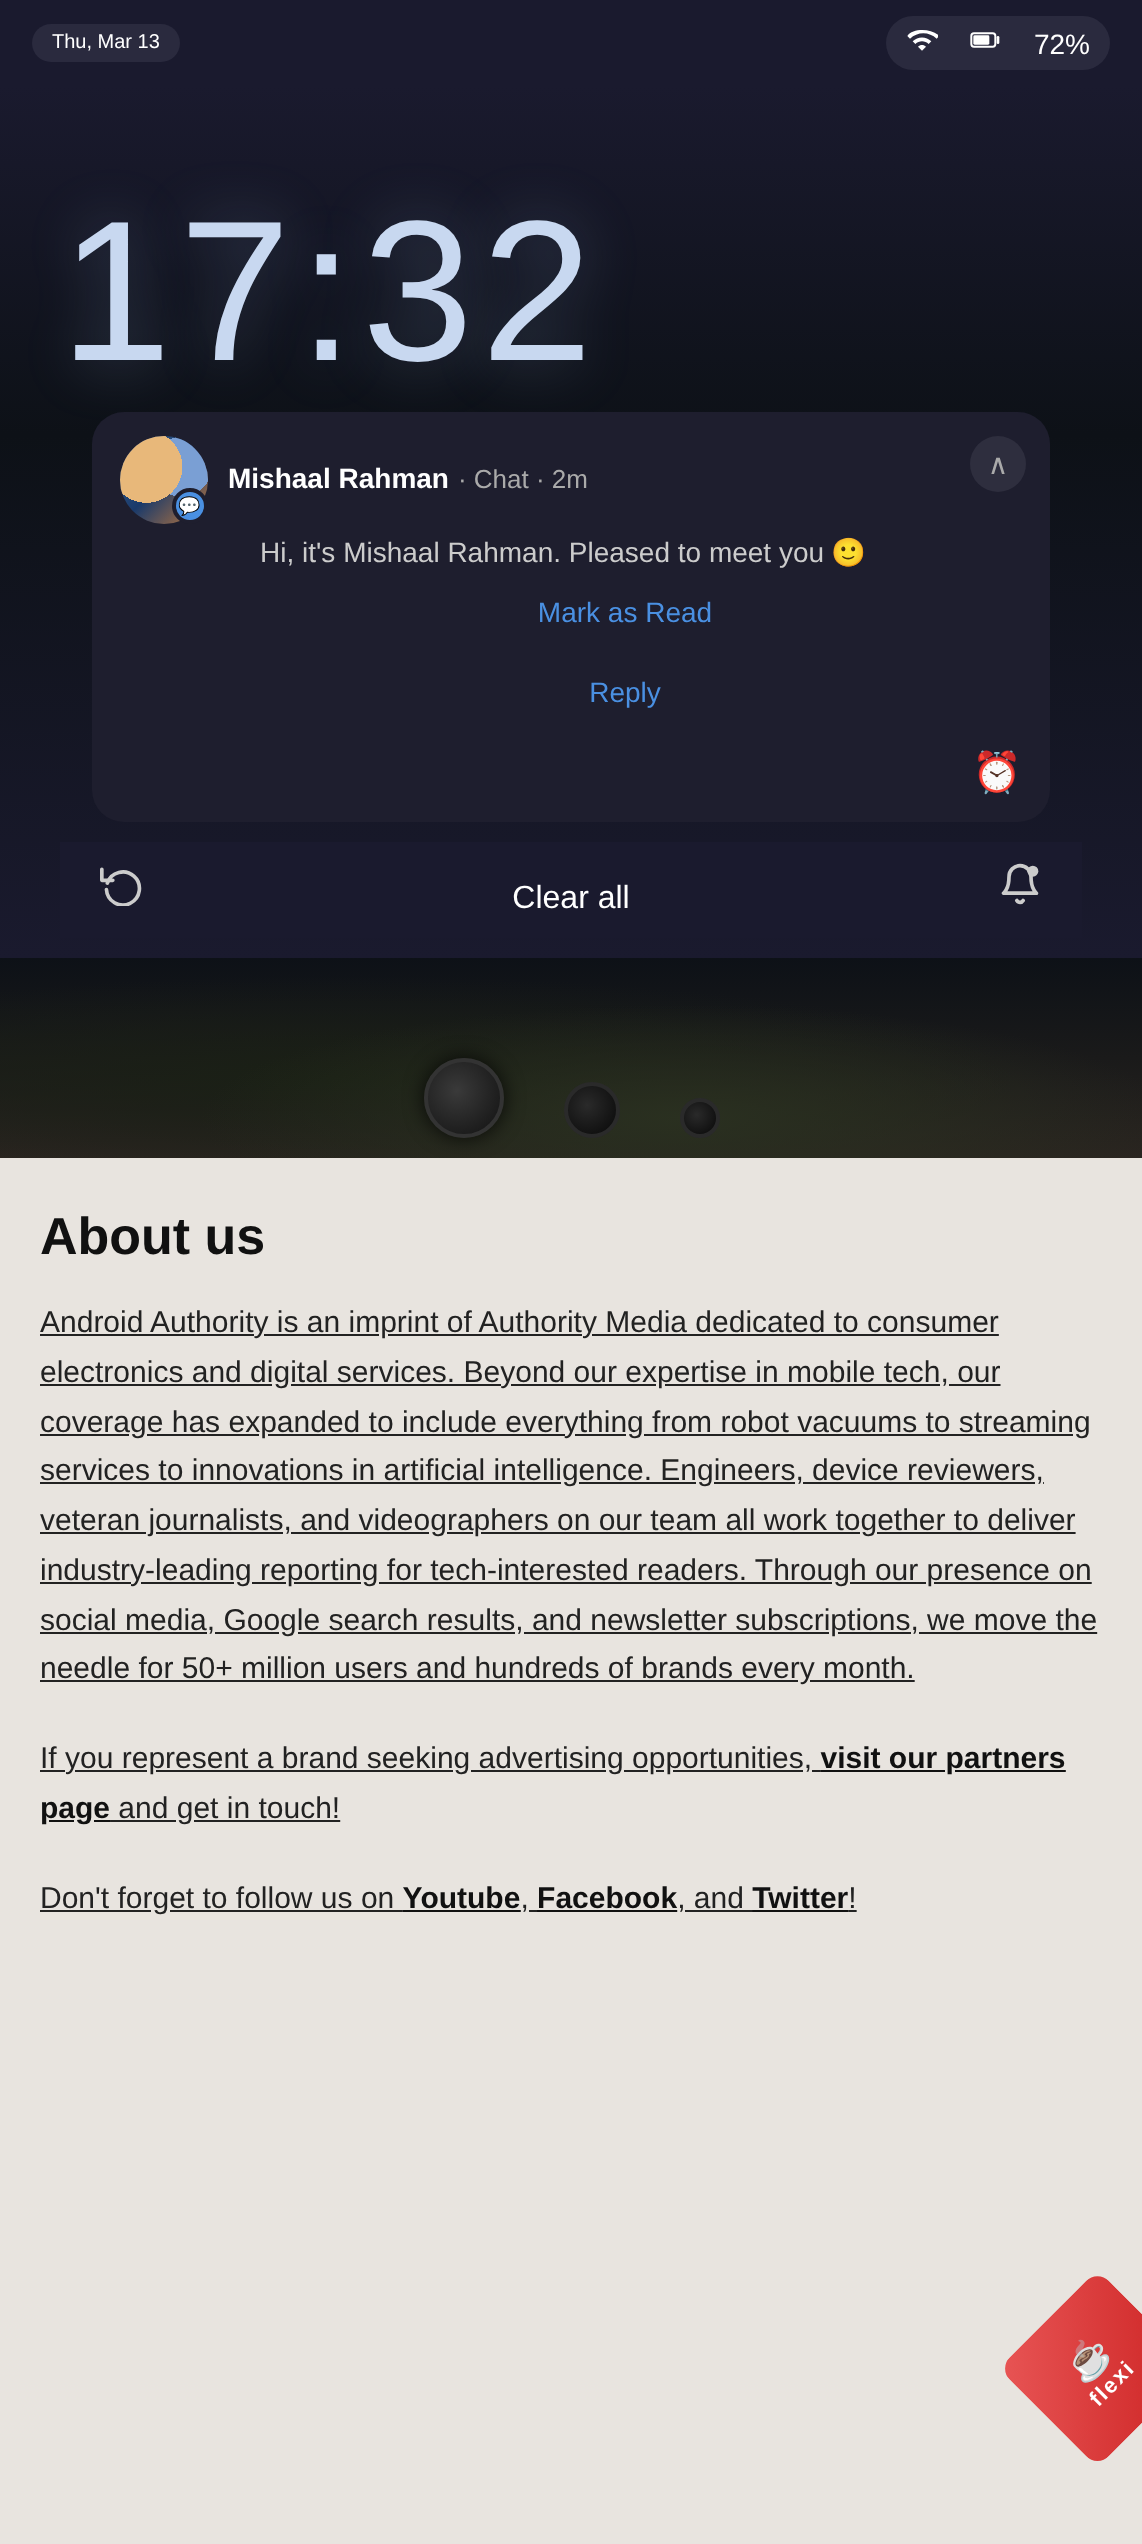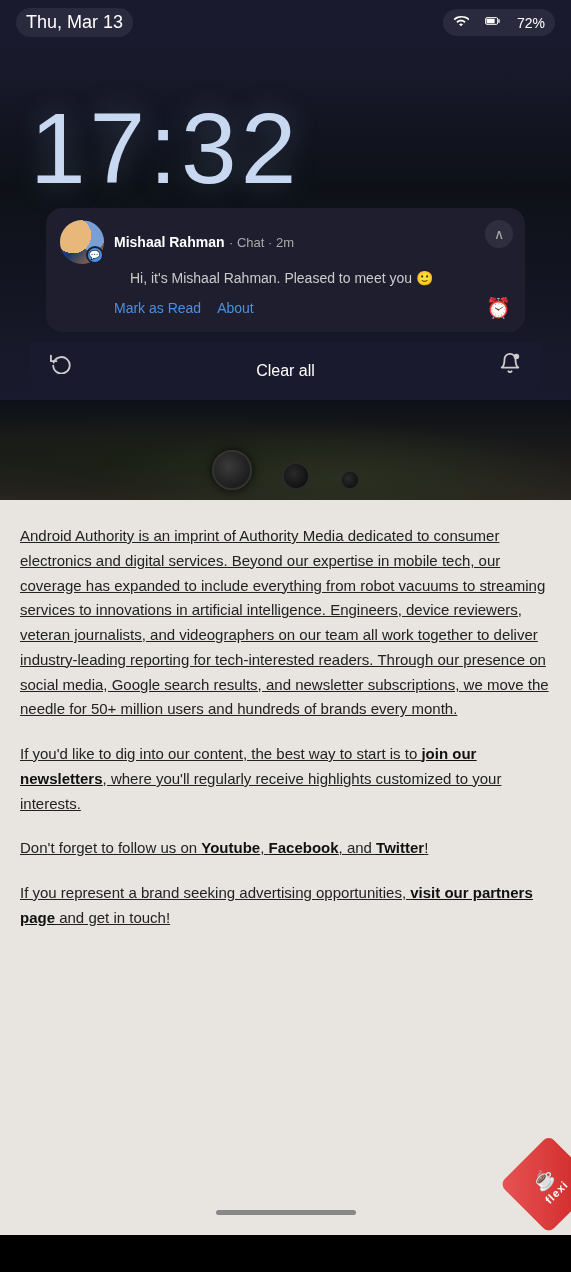--- a/index.html
+++ b/index.html
@@ -15,21 +15,21 @@
     
     .status-bar {
       display: flex;
       justify-content: space-between;
       align-items: center;
       padding: 8px 16px;
       background: #1a1a2e;
     }
     .status-date {
       color: #fff;
-      font-size: 18px;
+      font-size: 10px;
       font-weight: 500;
       background: #2a2a3e;
       padding: 4px 10px;
       border-radius: 20px;
       text-align: center;
     }
     .status-right {
       display: flex;
       align-items: center;
       gap: 16px;
@@ -147,20 +147,21 @@
       align-items: center;
       justify-content: center;
       color: #aaa;
       font-size: 14px;
     }
     .notif-actions {
       display: flex;
       align-items: center;
       gap: 16px;
       margin-left: 54px;
+      flex-direction: column;
     }
     .notif-action-btn {
       background: none;
       border: none;
       cursor: pointer;
       font-size: 14px;
       font-weight: 500;
       padding: 4px 0;
     }
     .notif-action-mark { color: #4a90e2; }
@@ -339,21 +340,21 @@
           <span> · </span><span>Chat</span><span> · </span><span>2m</span>
         </span>
       </div>
       <button class="notif-expand-btn">
         <span>∧</span>
       </button>
     </div>
     <div class="notif-message">Hi, it's Mishaal Rahman. Pleased to meet you 🙂</div>
     <div class="notif-actions">
       <button class="notif-action-btn notif-action-mark">Mark as Read</button>
-      <button class="notif-action-btn notif-action-reply">About</button>
+      <button class="notif-action-btn notif-action-reply">Reply</button>
       <button class="notif-snooze-btn">⏰</button>
     </div>
   </div>
 
   <div class="notif-footer">
     <button class="notif-footer-btn">
       <span>
         <svg width="22" height="22" viewBox="0 0 24 24" fill="none" stroke="#ccc" stroke-width="2" stroke-linecap="round" stroke-linejoin="round">
           <polyline points="1 4 1 10 7 10"></polyline>
           <path d="M3.51 15a9 9 0 1 0 .49-3.5"></path>
@@ -375,34 +376,32 @@
 
 <div class="phone-photo">
   <div class="phone-photo-inner">
     <div class="camera-circle"></div>
     <div class="camera-circle-sm"></div>
     <div class="camera-circle-sm" style="width:20px;height:20px;"></div>
   </div>
 </div>
 
 <div class="article-section">
+  <h1 class="article-title">About us</h1>
 
   <p class="article-body">Android Authority is an imprint of Authority Media dedicated to consumer electronics and digital services. Beyond our expertise in mobile tech, our coverage has expanded to include everything from robot vacuums to streaming services to innovations in artificial intelligence. Engineers, device reviewers, veteran journalists, and videographers on our team all work together to deliver industry-leading reporting for tech-interested readers. Through our presence on social media, Google search results, and newsletter subscriptions, we move the needle for 50+ million users and hundreds of brands every month.</p>
 
+
   <p class="article-body article-spacer">
-    <span>If you'd like to dig into our content, the best way to start is to </span><a class="article-link"><span>join our newsletters</span></a><span>, where you'll regularly receive highlights customized to your interests.</span>
+    <span>If you represent a brand seeking advertising opportunities, </span><a class="article-link"><span>visit our partners page</span></a><span> and get in touch!</span>
   </p>
 
   <p class="article-body">
     <span>Don't forget to follow us on </span><a class="article-link"><span>Youtube</span></a><span>, </span><a class="article-link"><span>Facebook</span></a><span>, and </span><a class="article-link"><span>Twitter</span></a><span>!</span>
   </p>
-
-  <p class="article-body article-spacer">
-    <span>If you represent a brand seeking advertising opportunities, </span><a class="article-link"><span>visit our partners page</span></a><span> and get in touch!</span>
-  </p>
 </div>
 
 <div class="home-indicator">
   <div class="home-bar"></div>
 </div>
 
 <div class="flexi-badge" style="position:absolute;bottom:40px;right:0;transform:rotate(-45deg) translateX(18px) translateY(0px);border-radius:8px;">
   <span style="font-size:18px;">☕</span>
   <span style="font-size:11px;font-weight:700;letter-spacing:1px;">flexi</span>
 </div>

